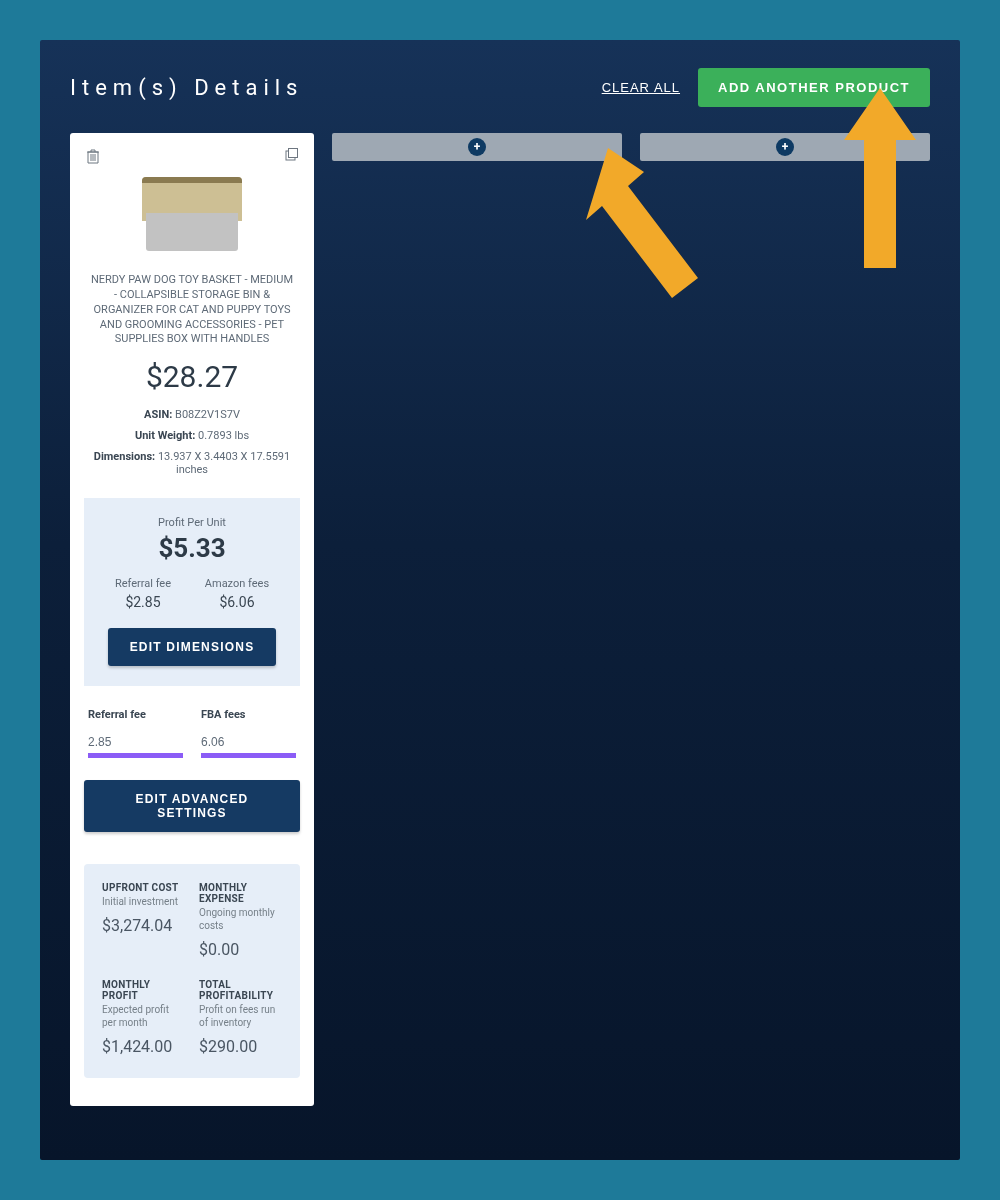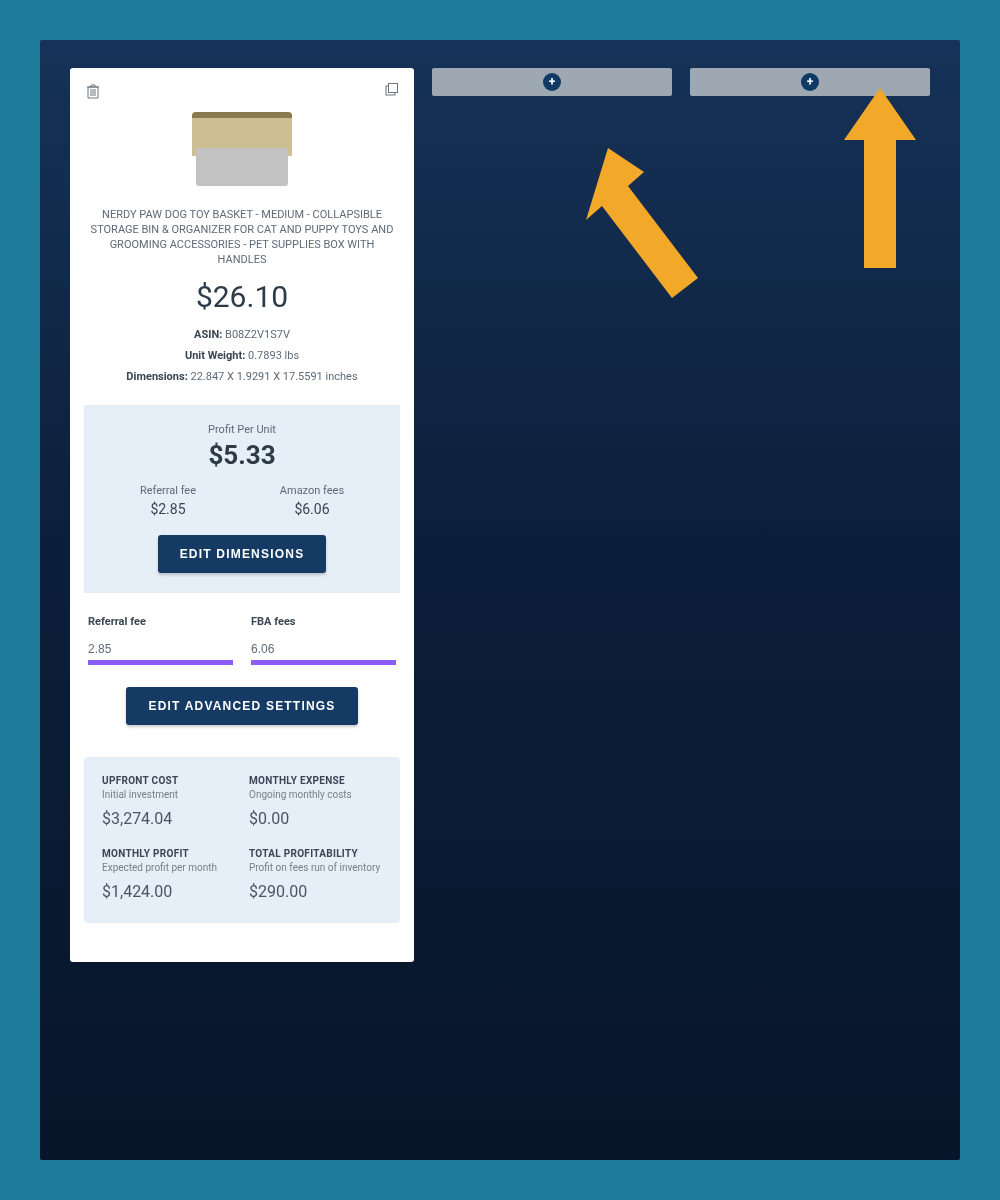--- a/index.html
+++ b/index.html
@@ -47,22 +47,22 @@
     letter-spacing: 1.5px;
     border: none;
     border-radius: 3px;
     padding: 12px 20px;
     cursor: pointer;
   }
   .columns { display: flex; gap: 18px; align-items: flex-start; }
   .card {
     background: #ffffff;
     border-radius: 3px;
-    width: 344px;
-    padding: 14px 14px 39px 14px;
+    width: 244px;
+    padding: 14px 14px 28px 14px;
     flex-shrink: 0;
   }
   .slot {
     flex: 1;
     height: 28px;
     background: #9ea8b3;
     border-radius: 2px;
     display: flex;
     align-items: center;
     justify-content: center;
@@ -145,20 +145,27 @@
   .summary-val { font-size:16px; color:#4a5663; }
   
   .arrow { position:absolute; pointer-events:none; }
   .arrow svg { display:block; }
 </style>
 </head>
 <body>
 
 <div class="panel">
 
+  <div class="header-row">
+    <div class="page-title">Item(s) Details</div>
+    <div class="header-actions">
+      <button class="clear-all">CLEAR ALL</button>
+      <button class="add-btn">ADD ANOTHER PRODUCT</button>
+    </div>
+  </div>
 
   <div class="columns">
 
     <div class="card">
       <div class="card-top">
         <span class="icon-btn">
           <svg width="14" height="16" viewBox="0 0 14 16">
               <path fill="none" stroke="#6d7680" stroke-width="1" d="M2 4h10v11H2zM1 4h12M5 4V2h4v2M5 6v7M7 6v7M9 6v7"></path>
             </svg>
         </span>
@@ -169,33 +176,33 @@
             </svg>
         </span>
       </div>
 
       <div class="product-img">
         <div class="basket-top"></div>
         <div class="basket-bottom"></div>
       </div>
 
       <div class="product-title">NERDY PAW DOG TOY BASKET - MEDIUM - COLLAPSIBLE STORAGE BIN &amp; ORGANIZER FOR CAT AND PUPPY TOYS AND GROOMING ACCESSORIES - PET SUPPLIES BOX WITH HANDLES</div>
-      <div class="price">$26.10</div>
+      <div class="price">$28.27</div>
 
       <div class="meta">
         <b>ASIN:</b>
         <span>B08Z2V1S7V</span>
       </div>
       <div class="meta">
         <b>Unit Weight:</b>
         <span>0.7893 lbs</span>
       </div>
       <div class="meta">
         <b>Dimensions:</b>
-        <span>22.847 X 1.9291 X 17.5591 inches</span>
+        <span>13.937 X 3.4403 X 17.5591 inches</span>
       </div>
 
       <div class="profit-box">
         <div class="profit-label">Profit Per Unit</div>
         <div class="profit-value">$5.33</div>
         <div class="fee-row">
           <div class="fee-col">
             <div class="fee-label">Referral fee</div>
             <div class="fee-value">$2.85</div>
           </div>

